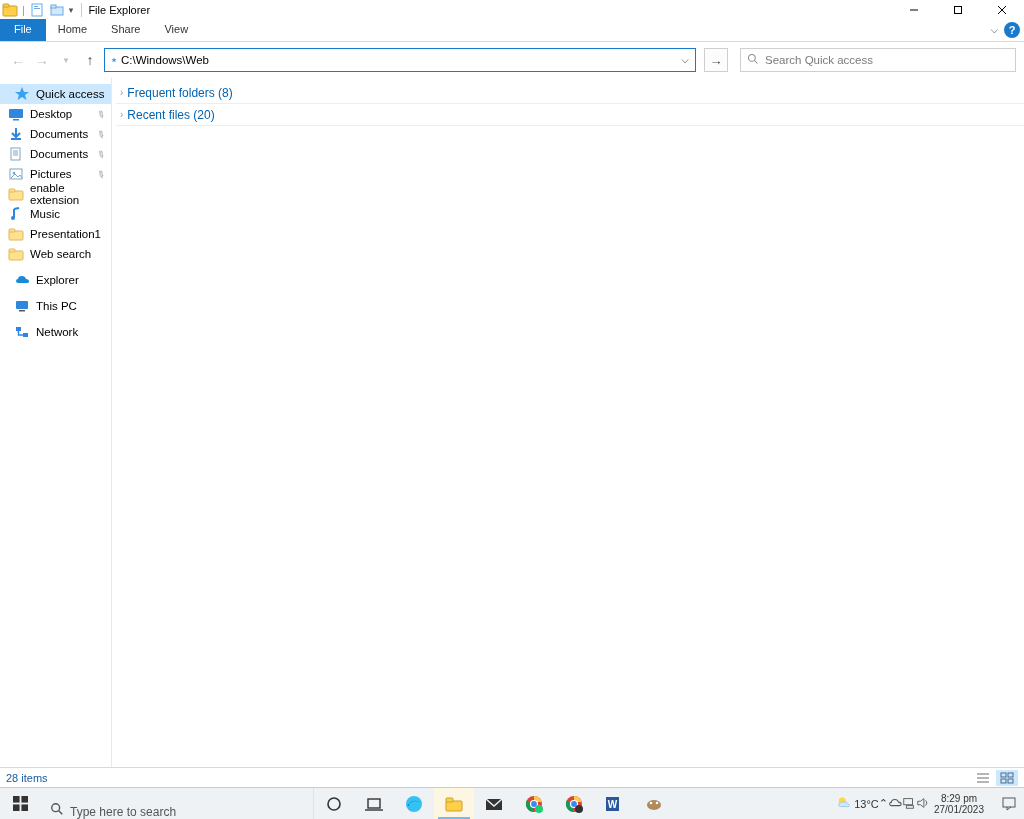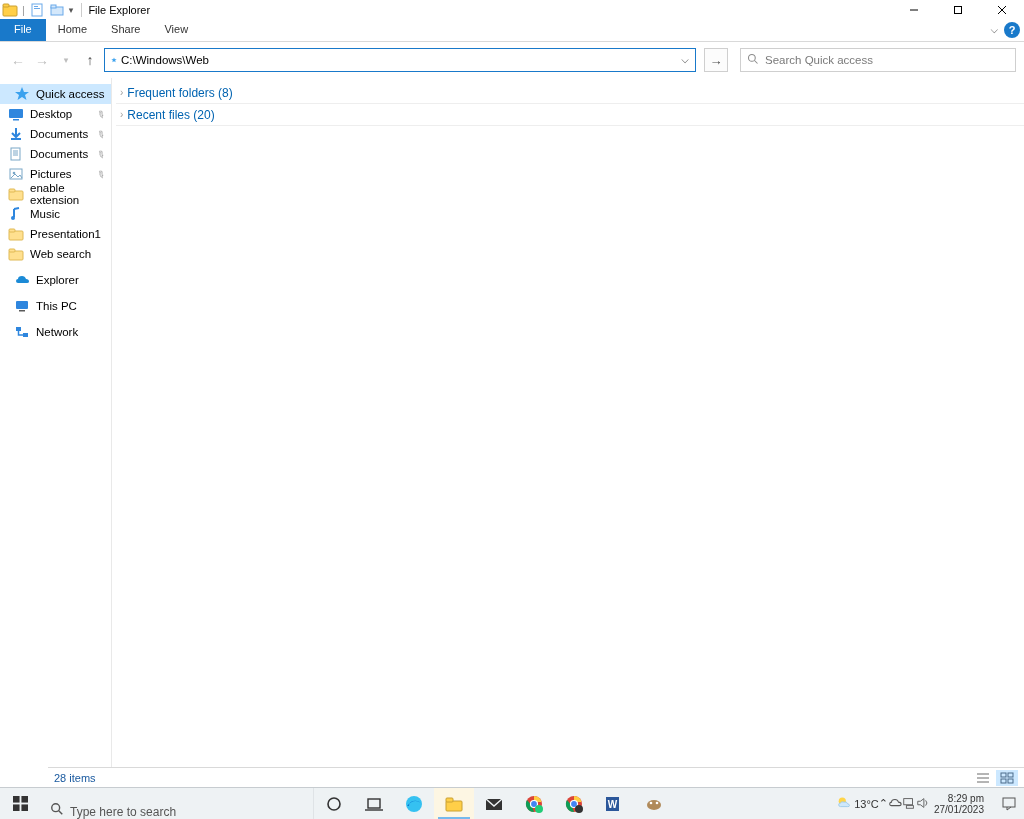--- a/index.html
+++ b/index.html
@@ -101,21 +101,21 @@
   .section {
     display:flex; align-items:center; height:22px; border-bottom:1px solid #eee;
     padding-left:4px; gap:4px;
   }
   .section .chev { color:#a0a0a0; font-size:10px; }
   .content .section:first-child { border-top:none; }
 
   
   .statusbar {
     height:20px; border-top:1px solid #d9d9d9; display:flex; align-items:center;
-    font-size:11px; color:#1a5aa0; padding:0 6px; background:#fff;margin-left:48px;
+    font-size:11px; color:#1a5aa0; padding:0 6px; background:#fff;
   }
   .statusbar .spacer { flex:1; }
   .viewbtn {
     width:22px; height:16px; margin-left:2px; display:flex; align-items:center;
     justify-content:center; color:#6a6a6a; font-size:10px;
   }
   .viewbtn.active { background:#cce8ff; }
 
   
   .taskbar {
@@ -136,21 +136,21 @@
   .taskbar .tbtn {
     width:40px; display:flex; align-items:center; justify-content:center;
     position:relative;
   }
   .taskbar .tbtn.active::after {
     content:""; position:absolute; bottom:0; left:4px; right:4px; height:2px; background:#76b9ed;
   }
   .taskbar .tbtn.active { background:#fdf6e3; }
   .taskbar .spacer { flex:1; }
   .taskbar .tray { display:flex; align-items:center; gap:0; padding:0 6px; color:#333; font-size:11px; }
-  .taskbar .clock { font-size:10px; line-height:11px; text-align:right; padding:0 4px; }
+  .taskbar .clock { font-size:10px; line-height:11px; text-align:center; padding:0 4px; }
   .taskbar .notif { width:30px; display:flex; align-items:center; justify-content:center; }
 </style>
 </head>
 <body>
 
 <div class="titlebar">
   <div class="qat">
     <span class="ico">
       <svg viewBox="0 0 16 16">
           <rect x="1" y="4" width="14" height="10" rx="1" fill="#ffcf48" stroke="#caa030"></rect>

